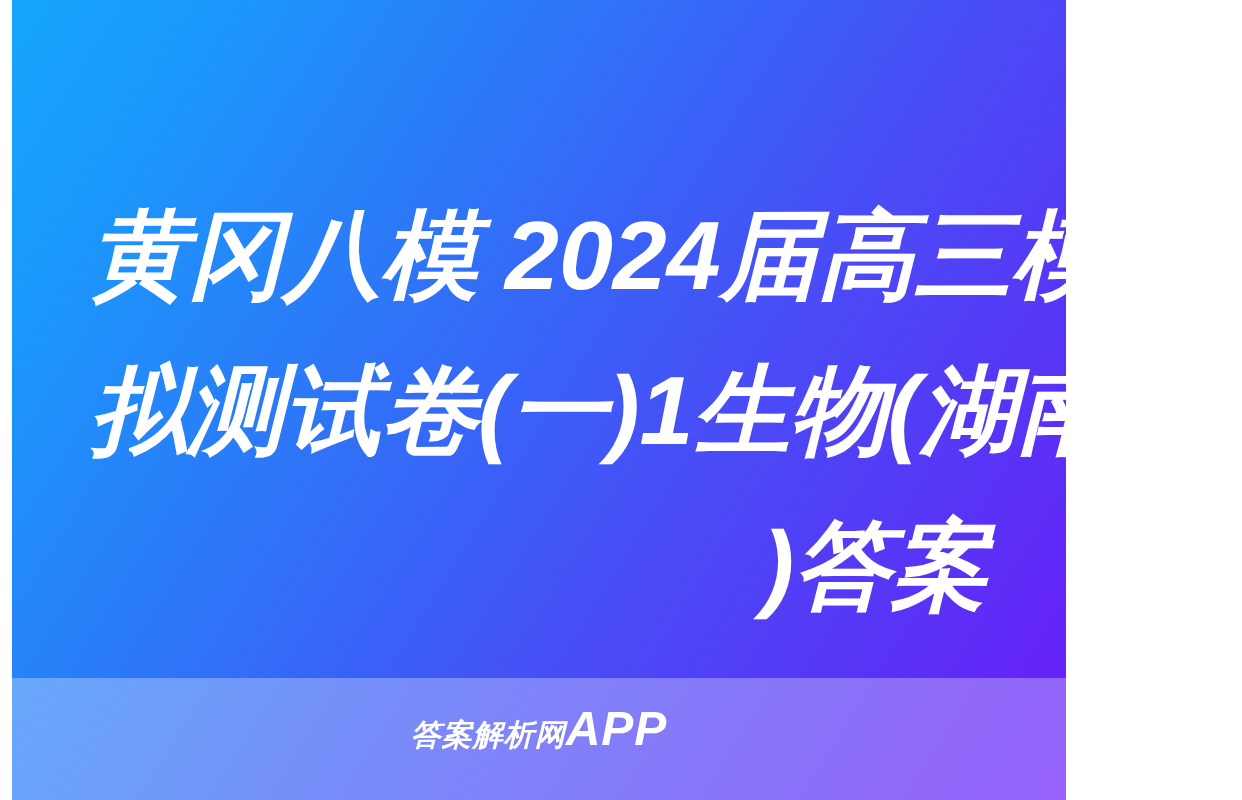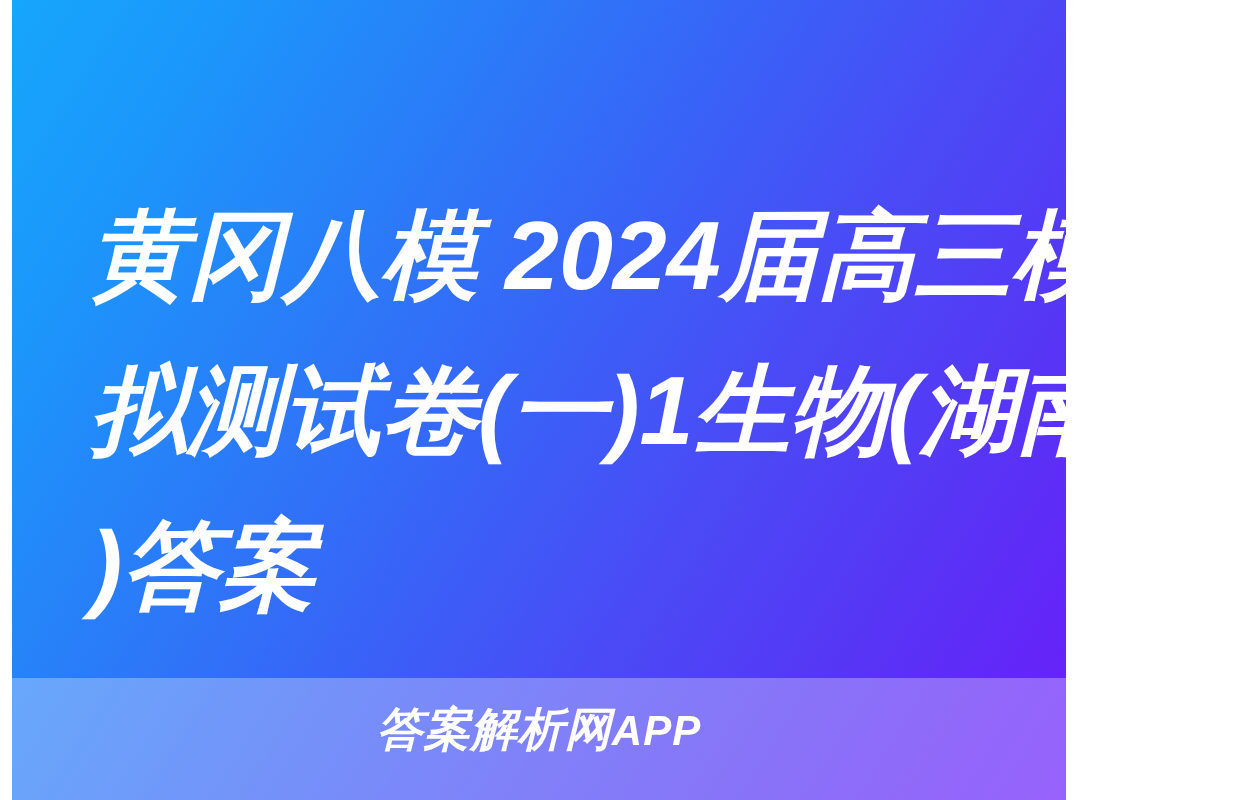--- a/index.html
+++ b/index.html
@@ -45,21 +45,21 @@
     line-height: 155px;
     font-weight: 700;
     font-style: italic;
     letter-spacing: 0px;
     white-space: nowrap;
     text-rendering: geometricPrecision;
   }
 
   .title-line.l1 { text-align: left;   }
   .title-line.l2 { text-align: right;   }
-  .title-line.l3 { text-align: left; }
+  .title-line.l3 { text-align: right; }
 
   
   #bottom-band {
     position: absolute;
     left: 0;
     right: 0;
     top: 678px;
     height: 122px;
     background: rgba(255, 255, 255, 0.30);
   }
@@ -72,22 +72,22 @@
     text-align: center;
     color: #ffffff;
     font-size: 46px;
     line-height: 52px;
     font-weight: 700;
     font-style: italic;
     letter-spacing: 1px;
     white-space: nowrap;
   }
 
-  #watermark .wm-zh { font-size: 46px; }
-  #watermark .wm-en { font-size: 42px; }
+  #watermark .wm-zh { font-size: 30px; }
+  #watermark .wm-en { font-size: 48px; }
 </style>
 </head>
 <body>
 
 <div id="card">
 
   <div id="title-block">
     <span class="title-line l1">黄冈八模 2024届高三模</span>
     <span class="title-line l2">拟测试卷(一)1生物(湖南</span>
     <span class="title-line l3">)答案</span>

